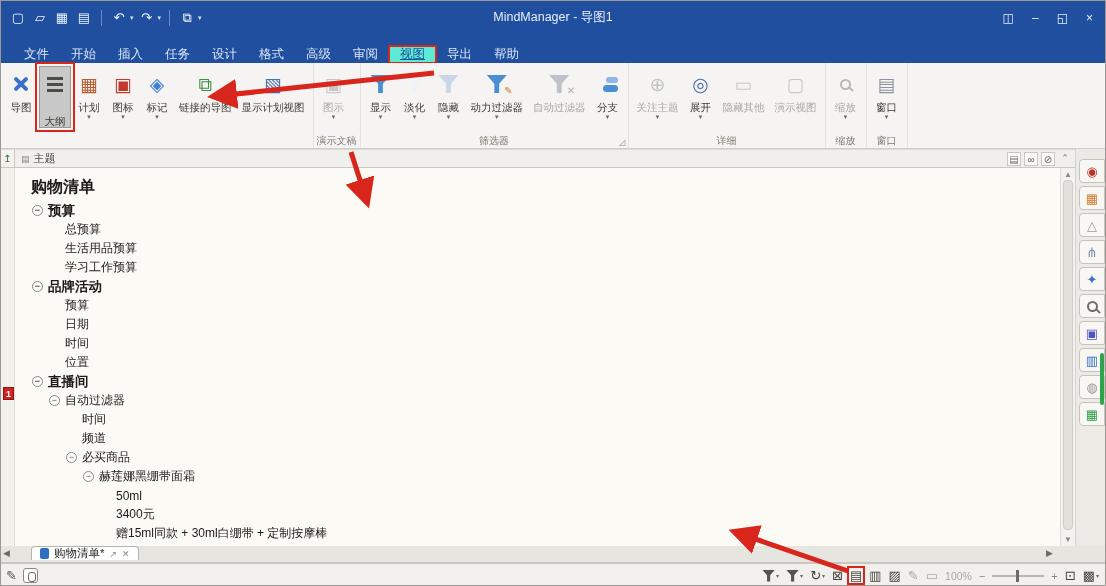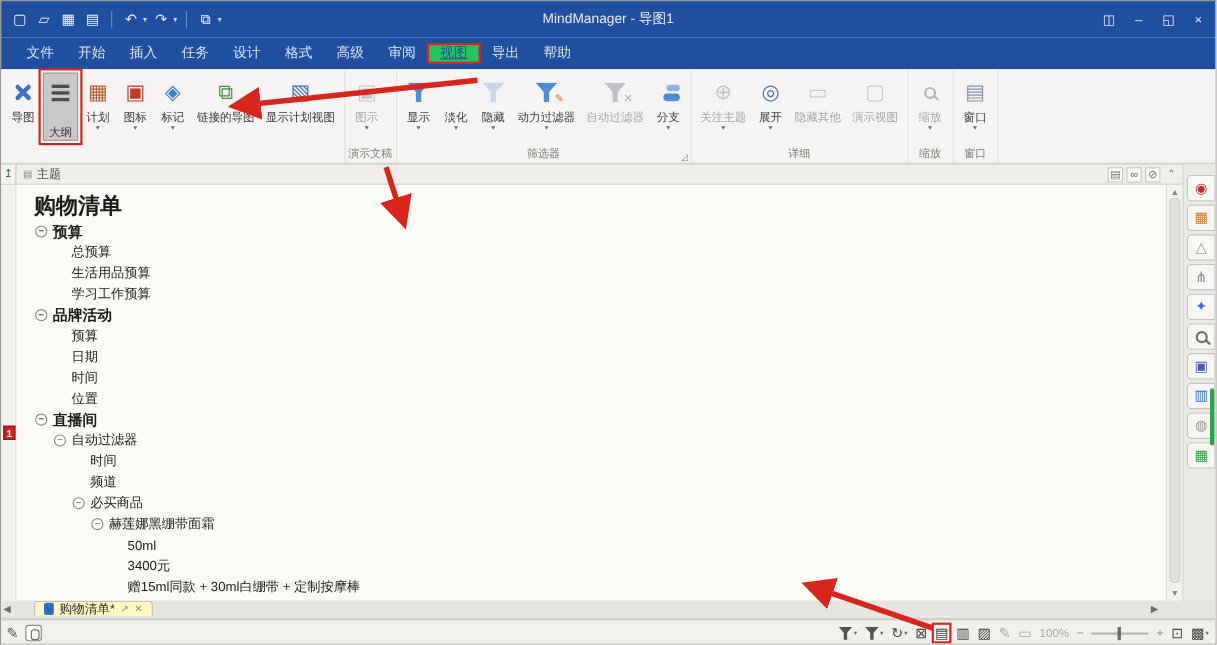--- a/index.html
+++ b/index.html
@@ -10,24 +10,24 @@
   .titlebar{position:absolute;left:0;top:0;width:100%;height:33px;background:#1f4f9e;display:flex;align-items:center;color:#fff;}
   .qat{display:flex;align-items:center;gap:4px;padding-left:8px;}
   .qat .qi{font-size:13px;color:#eef3fb;width:18px;text-align:center;cursor:default;}
   .qat .caret{font-size:7px;color:#cfe0f5;margin-left:-2px;}
   .qat .divider{width:1px;height:16px;background:rgba(255,255,255,.35);margin:0 4px;}
   .win-title{position:absolute;left:50%;transform:translateX(-50%);font-size:12.5px;color:#e8eefa;white-space:nowrap;}
   .winctl{position:absolute;right:6px;top:0;height:33px;display:flex;align-items:center;gap:18px;padding-right:6px;}
   .winctl span{font-size:12px;color:#e8eefa;}
 
   
-  .tabrow{position:absolute;left:0;top:33px;width:100%;height:29px;background:#1f4f9e;display:flex;align-items:center;color:#dce6f7;}
+  .tabrow{position:absolute;left:0;top:33px;width:100%;height:29px;background:#1f4f9e;display:flex;align-items:flex-end;color:#dce6f7;}
   .rtabs{display:flex;align-items:stretch;padding-left:12px;}
   .rtab{display:flex;align-items:center;padding:0 11px;font-size:12.5px;white-space:nowrap;cursor:default;}
-  .rtab.active{background:#22c55e;color:#1f4f9e;text-decoration:underline;}
+  .rtab.active{background:#5eead4;color:#1f4f9e;text-decoration:underline;}
   .rtab.redbox{outline:2px solid #d8261c;outline-offset:-1px;}
   .tabrow-right{position:absolute;right:8px;top:33px;height:29px;display:flex;align-items:center;gap:12px;}
   .tabrow-right .txt{font-size:12px;color:#cfdcf2;}
   .tabrow-right .ic{font-size:11px;color:#e8eefa;background:rgba(255,255,255,.12);padding:1px 4px;border-radius:2px;}
 
   
   .ribbon{position:absolute;left:0;top:62px;width:100%;height:86px;background:#f5f4f2;border-bottom:1px solid #cfcdc7;display:flex;align-items:stretch;}
   .rgroup{position:relative;display:flex;flex-direction:column;border-right:1px solid #e3e1db;padding:2px 3px 0 3px;}
   .gbody{display:flex;align-items:flex-start;flex:1;}
   .glabel{text-align:center;font-size:10px;color:#7b786f;height:15px;line-height:15px;}
@@ -64,36 +64,36 @@
   .ol-title-cell{flex:1;display:flex;align-items:center;gap:4px;padding-left:6px;font-size:11px;color:#4a4944;}
   .ol-title-cell .mini{font-size:9px;color:#8a887f;}
   .ol-hicons{display:flex;align-items:center;gap:3px;padding-right:3px;}
   .ol-hicons span{font-size:10px;color:#6b6a64;border:1px solid #c9c7c1;background:#fbfaf6;width:14px;height:14px;line-height:13px;text-align:center;}
   .ol-hicons .chev{border:none;background:none;font-size:9px;}
 
   .left-strip{position:absolute;left:0;top:167px;width:14px;height:378px;background:#f2f1ec;border-right:1px solid #dddbd4;}
   .badge1{position:absolute;left:2px;top:219px;width:11px;height:13px;background:#cf2222;color:#fff;font-size:9px;font-weight:bold;text-align:center;line-height:13px;border:1px solid #8e1414;}
   .content{position:absolute;left:14px;top:167px;width:1044px;height:378px;background:#fbfaf5;overflow:hidden;}
   .row{display:flex;align-items:center;height:19px;font-size:12px;color:#1c1b18;white-space:nowrap;}
-  .row.title{height:28px;font-size:20px;font-weight:bold;}
+  .row.title{height:28px;font-size:16px;font-weight:bold;}
   .row.b1{font-weight:bold;font-size:13.5px;}
   .colico{width:11px;height:11px;border:1px solid #8a887f;border-radius:50%;background:#fdfdfb;color:#55534e;font-size:9px;line-height:9px;text-align:center;margin-right:5px;flex:none;}
 
   
   .vscroll{position:absolute;left:1059px;top:167px;width:15px;height:378px;background:#f3f2ee;border-left:1px solid #dddbd4;}
   .vscroll .arr{position:absolute;left:0;width:100%;text-align:center;font-size:8px;color:#8a887f;}
   .vscroll .thumb{position:absolute;left:2px;top:12px;width:10px;height:350px;background:#e2e0da;border:1px solid #cfcdc7;border-radius:4px;}
   .sidebar{position:absolute;left:1074px;top:148px;width:32px;height:414px;background:#eceae5;border-left:1px solid #d5d3cd;}
   .sbtab{position:absolute;left:3px;width:26px;height:24px;background:#f8f7f3;border:1px solid #c5c3bd;border-radius:4px 0 0 4px;display:flex;align-items:center;justify-content:center;font-size:13px;}
   .green-ind{position:absolute;left:1099px;top:352px;width:4px;height:52px;background:#2ea44a;border-radius:2px;}
 
   
   .dt-row{position:absolute;left:0;top:545px;width:100%;height:17px;background:#e7e5e0;border-bottom:1px solid #c9c7c1;}
   .dt-left{position:absolute;left:2px;top:2px;font-size:9px;color:#6b6a64;}
-  .doctab{position:absolute;left:30px;top:0;height:14px;background:#fef9c3;border:1px solid #b5b3ad;border-bottom:none;border-radius:4px 4px 0 0;display:flex;align-items:center;gap:5px;padding:0 8px;}
+  .doctab{position:absolute;left:30px;top:0;height:14px;background:#ffffff;border:1px solid #b5b3ad;border-bottom:none;border-radius:4px 4px 0 0;display:flex;align-items:center;gap:5px;padding:0 8px;}
   .doctab .dico{width:9px;height:11px;background:#2f6fc0;border-radius:2px;}
   .doctab .dlabel{font-size:11.5px;color:#2a2925;}
   .doctab .sm{font-size:9px;color:#8a887f;}
   .dt-right{position:absolute;right:52px;top:2px;font-size:9px;color:#6b6a64;}
 
   
   .statusbar{position:absolute;left:0;top:562px;width:100%;height:24px;background:#f1f0ec;border-top:1px solid #c9c7c1;display:flex;align-items:center;}
   .sb-left{display:flex;align-items:center;gap:6px;padding-left:5px;}
   .sb-left .pen{font-size:13px;color:#55534e;}
   .touch{width:15px;height:15px;border:1px solid #8a887f;border-radius:3px;background:#fdfdfb;position:relative;}

